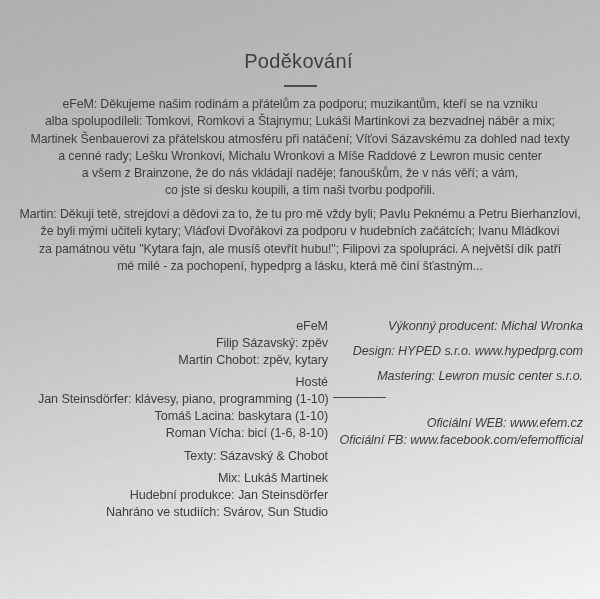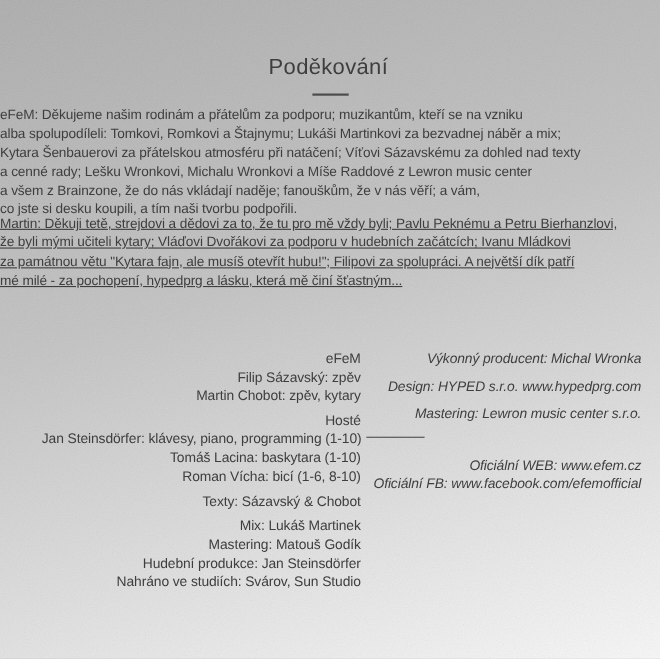--- a/index.html
+++ b/index.html
@@ -33,27 +33,28 @@
   .title-divider {
     position: absolute;
     top: 85px; left: 284px;
     width: 33px; height: 1.5px;
     background: #4c4c4c;
   }
   .para {
     position: absolute;
     left: 0;
     width: 600px;
+    text-align: center;
     font-size: 12.4px;
     line-height: 17.3px;
     letter-spacing: -0.1px;
   }
   .para .line { white-space: nowrap; }
   .para-efem   { top: 96px; }
-  .para-martin { top: 195px; text-decoration: underline; }
+  .para-martin { top: 206px; }
   .col {
     position: absolute;
     font-size: 12.6px;
     line-height: 16.8px;
     letter-spacing: -0.1px;
   }
   .col .line { white-space: nowrap; text-align: right; }
   .col-left  { top: 318px; left: 38px;  width: 290px; }
   .col-right { top: 318px; left: 333px; width: 250px; }
   .group { margin-bottom: 6px; }
@@ -79,21 +80,21 @@
 
   <div class="content">
 
     <h1 class="title">Poděkování</h1>
 
     <div class="title-divider"></div>
 
     <div class="para para-efem">
         <div class="line">eFeM: Děkujeme našim rodinám a přátelům za podporu; muzikantům, kteří se na vzniku</div>
         <div class="line">alba spolupodíleli: Tomkovi, Romkovi a Štajnymu; Lukáši Martinkovi za bezvadnej náběr a mix;</div>
-        <div class="line">Kytara Šenbauerovi za přátelskou atmosféru při natáčení; Víťovi Sázavskému za dohled nad texty</div>
+        <div class="line">Martinek Šenbauerovi za přátelskou atmosféru při natáčení; Víťovi Sázavskému za dohled nad texty</div>
         <div class="line">a cenné rady; Lešku Wronkovi, Michalu Wronkovi a Míše Raddové z Lewron music center</div>
         <div class="line">a všem z Brainzone, že do nás vkládají naděje; fanouškům, že v nás věří; a vám,</div>
         <div class="line">co jste si desku koupili, a tím naši tvorbu podpořili.</div>
       </div>
 
     <div class="para para-martin">
         <div class="line">Martin: Děkuji tetě, strejdovi a dědovi za to, že tu pro mě vždy byli; Pavlu Peknému a Petru Bierhanzlovi,</div>
         <div class="line">že byli mými učiteli kytary; Vláďovi Dvořákovi za podporu v hudebních začátcích; Ivanu Mládkovi</div>
         <div class="line">za památnou větu "Kytara fajn, ale musíš otevřít hubu!"; Filipovi za spolupráci. A největší dík patří</div>
         <div class="line">mé milé - za pochopení, hypedprg a lásku, která mě činí šťastným...</div>
@@ -109,21 +110,20 @@
           <div class="line">Hosté</div>
           <div class="line">Jan Steinsdörfer: klávesy, piano, programming (1-10)</div>
           <div class="line">Tomáš Lacina: baskytara (1-10)</div>
           <div class="line">Roman Vícha: bicí (1-6, 8-10)</div>
         </div>
       <div class="group">
           <div class="line">Texty: Sázavský &amp; Chobot</div>
         </div>
       <div class="group">
           <div class="line">Mix: Lukáš Martinek</div>
-          <div class="line">Mastering: Matouš Godík</div>
           <div class="line">Hudební produkce: Jan Steinsdörfer</div>
           <div class="line">Nahráno ve studiích: Svárov, Sun Studio</div>
         </div>
     </div>
 
     <div class="col col-right">
       <div class="block">
           <div class="line">Výkonný producent: Michal Wronka</div>
         </div>
       <div class="block">

